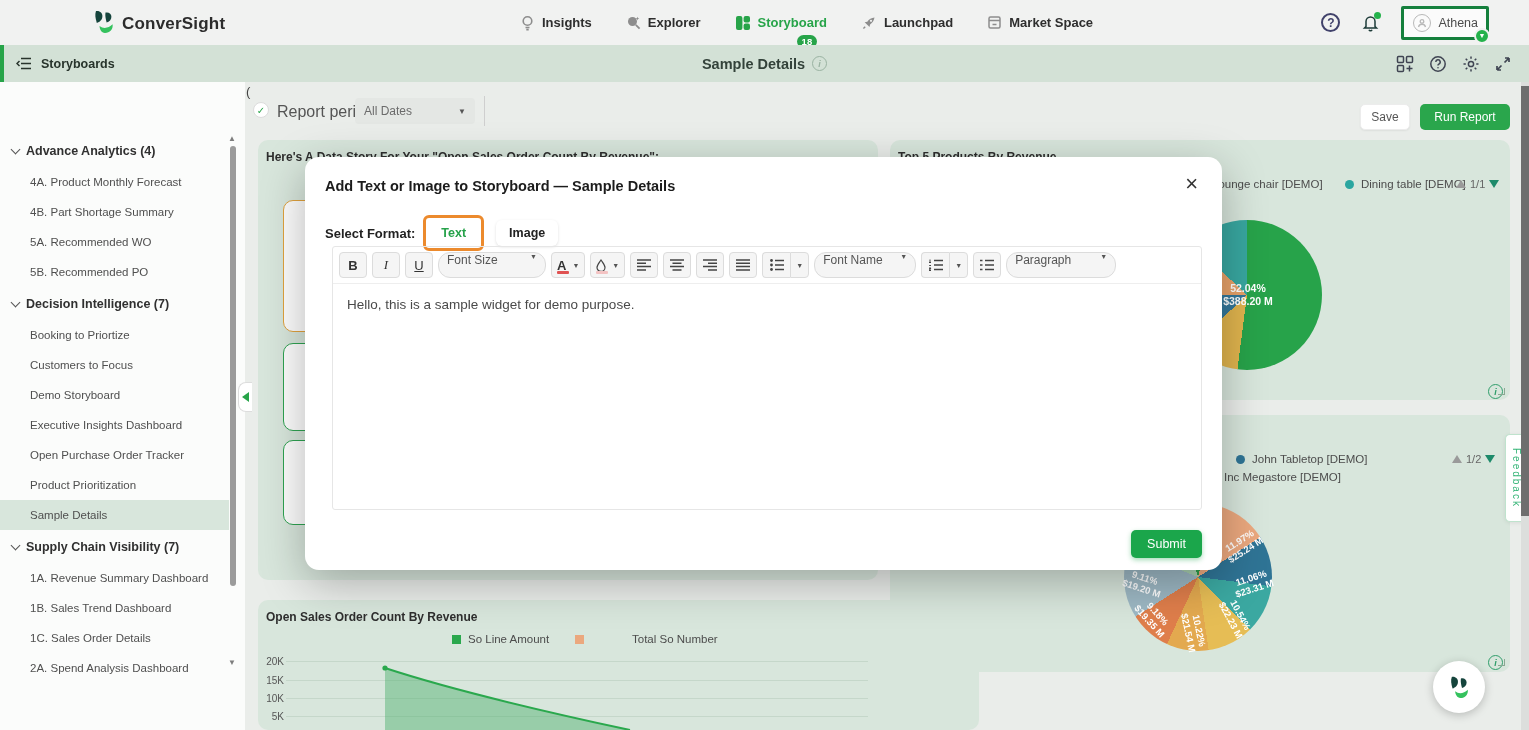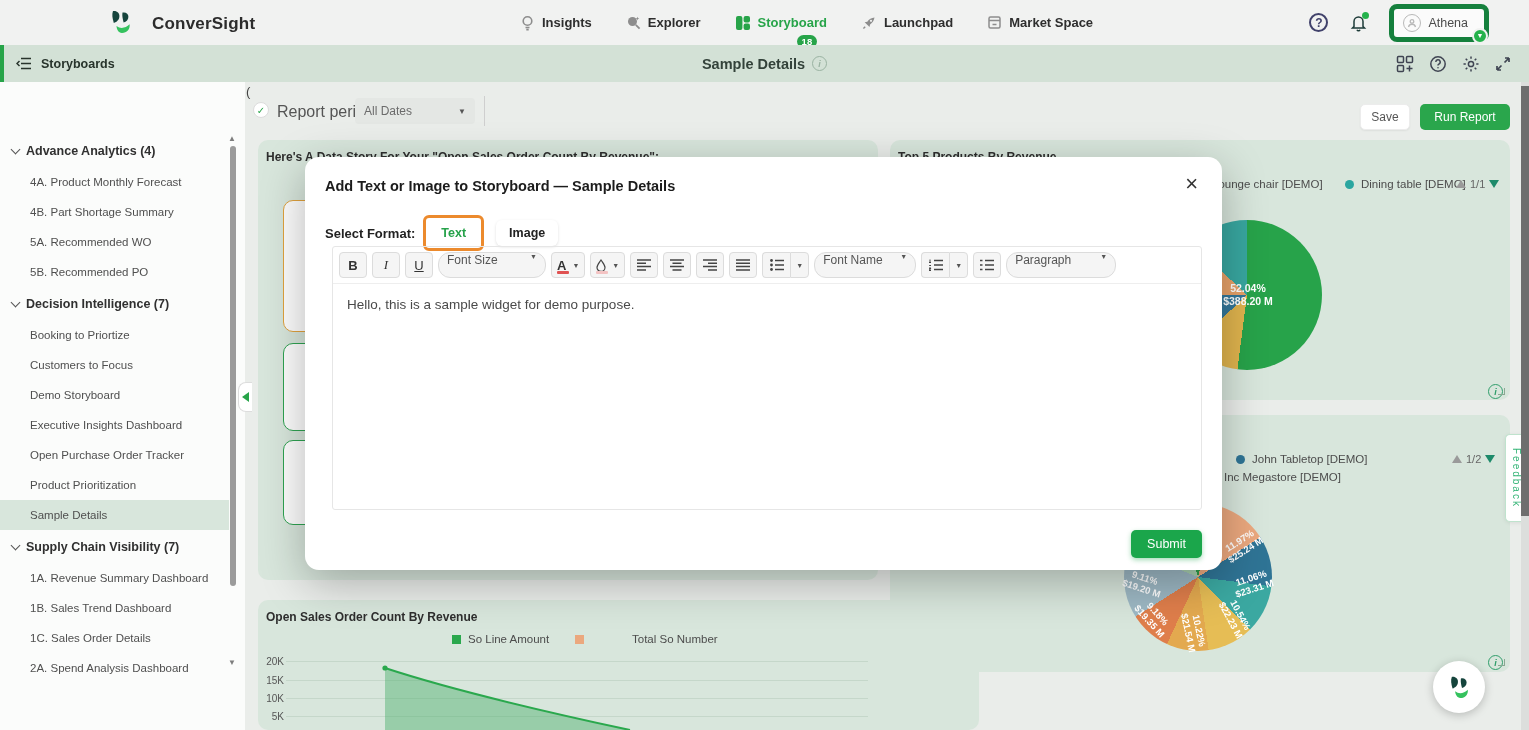--- a/index.html
+++ b/index.html
@@ -1,33 +1,33 @@
 <!DOCTYPE html>
 <html><head>
 <meta charset="utf-8">
 <style>
   * { margin:0; padding:0; box-sizing:border-box; }
   body { font-family:"Liberation Sans", sans-serif; }
   .app { position:relative; width:1529px; height:730px; background:#eaedea; overflow:hidden; }
 
   
   .topbar { position:absolute; left:0; top:0; width:1529px; height:45px; background:#f1f2f1; display:flex; align-items:center; z-index:4; }
-  .logo { position:absolute; left:107px; top:8px; display:flex; align-items:center; gap:18px; }
+  .logo { position:absolute; left:90px; top:8px; display:flex; align-items:center; gap:5px; }
   .logo-text { font-size:17px; font-weight:bold; color:#2c2c2c; letter-spacing:.2px; }
   .mainnav { position:absolute; left:520px; top:0; height:45px; display:flex; align-items:center; gap:34px; }
   .nav-item { position:relative; display:flex; align-items:center; gap:7px; font-size:13px; font-weight:bold; color:#2e2e2e; cursor:pointer; }
   .nav-item .nicon { color:#8d8d8d; display:flex; }
   .nav-item.active { color:#27a449; }
   .nav-item.active .nicon { color:#27a449; }
   .nav-badge { position:absolute; left:62px; top:20px; background:#27a449; color:#fff; font-size:9.5px; font-weight:bold; border-radius:8px; padding:1px 5px;text-align:center; }
   .topbar-right { position:absolute; right:40px; top:0; height:45px; display:flex; align-items:center; gap:22px; }
   .help-circ { width:19px; height:19px; border:2px solid #41426b; border-radius:50%; color:#41426b; font-size:12px; font-weight:bold; display:flex; align-items:center; justify-content:center; }
   .bell-wrap { position:relative; display:flex; }
   .bell-dot { position:absolute; right:-2px; top:-2px; width:7px; height:7px; background:#24b24b; border-radius:50%; }
-  .user-pill { position:relative; display:flex; align-items:center; gap:7px; background:#fbfbfb; border:5px solid #15803d; border-radius:8px; padding:5px 16px 5px 9px; }
+  .user-pill { position:relative; display:flex; align-items:center; gap:7px; background:#fbfbfb; border:3px solid #15803d; border-radius:2px; padding:5px 8px 5px 9px; }
   .user-name { font-size:12.5px; color:#4c4c4c; }
   .avatar { width:18px; height:18px; border:1.5px solid #b9b9b9; border-radius:50%; color:#b9b9b9; display:flex; align-items:center; justify-content:center; }
   .user-caret { position:absolute; right:-4px; bottom:-7px; width:16px; height:16px; background:#24b24b; border-radius:50%; color:#fff; font-size:7px; display:flex; align-items:center; justify-content:center; border:2px solid #f1f2f1; }
 
   
   .subheader { position:absolute; left:0; top:45px; width:1529px; height:37px; background:#d3e1d6; z-index:4; }
   .accent { position:absolute; left:0; top:0; width:4px; height:37px; background:#27a449; }
   .sub-left { position:absolute; left:16px; top:0; height:37px; display:flex; align-items:center; gap:9px; color:#2f3a33; }
   .sub-title { font-size:12.5px; font-weight:bold; color:#28342c; }
   .page-title-wrap { position:absolute; left:0; width:1529px; top:0; height:37px; display:flex; align-items:center; justify-content:center; gap:7px; }

